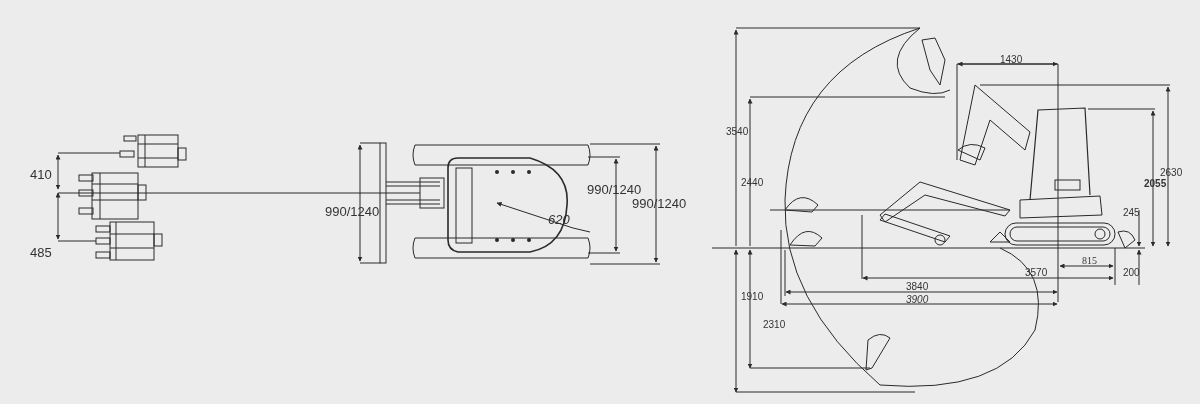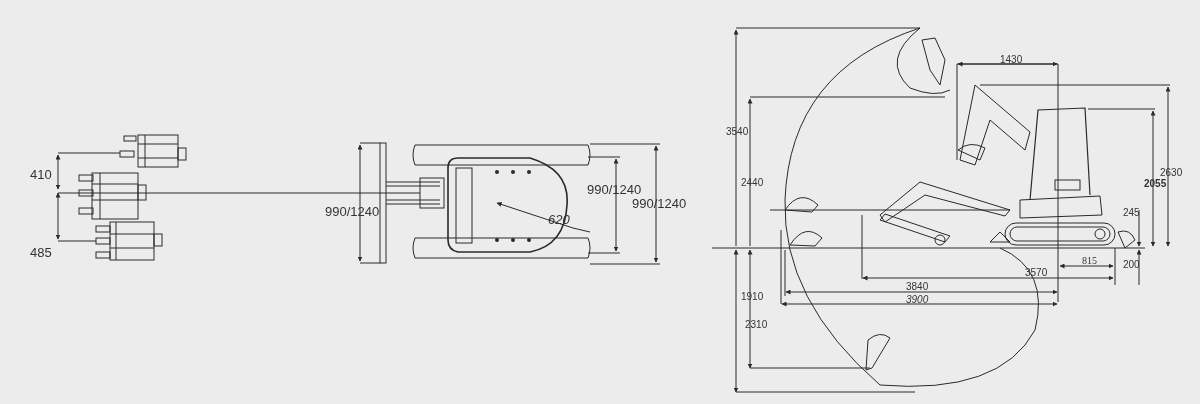--- a/index.html
+++ b/index.html
@@ -177,20 +177,20 @@
   <span class="lbl big" style="left:587px;top:183px;">990/1240</span>
   <span class="lbl big" style="left:632px;top:197px;">990/1240</span>
   <span class="lbl big" style="left:548px;top:213px;font-style:italic;">620</span>
 
   <span class="lbl sm" style="left:726px;top:127px;">3540</span>
   <span class="lbl sm" style="left:741px;top:178px;">2440</span>
   <span class="lbl sm" style="left:1000px;top:55px;">1430</span>
   <span class="lbl sm" style="left:1160px;top:168px;">2630</span>
   <span class="lbl sm" style="left:1144px;top:179px;font-weight:bold;">2055</span>
   <span class="lbl sm" style="left:1123px;top:208px;text-align:right;">245</span>
-  <span class="lbl sm" style="left:1123px;top:260px;">200</span>
+  <span class="lbl sm" style="left:1123px;top:268px;">200</span>
   <span class="lbl sm" style="left:1082px;top:256px;font-family:Liberation Serif, serif;">815</span>
   <span class="lbl sm" style="left:1025px;top:268px;">3570</span>
   <span class="lbl sm" style="left:906px;top:282px;">3840</span>
   <span class="lbl sm" style="left:906px;top:295px;font-style:italic;">3900</span>
   <span class="lbl sm" style="left:741px;top:292px;">1910</span>
-  <span class="lbl sm" style="left:745px;top:320px;text-align:center;">2310</span>
+  <span class="lbl sm" style="left:763px;top:320px;text-align:center;">2310</span>
 </div>
 
 </body></html>

